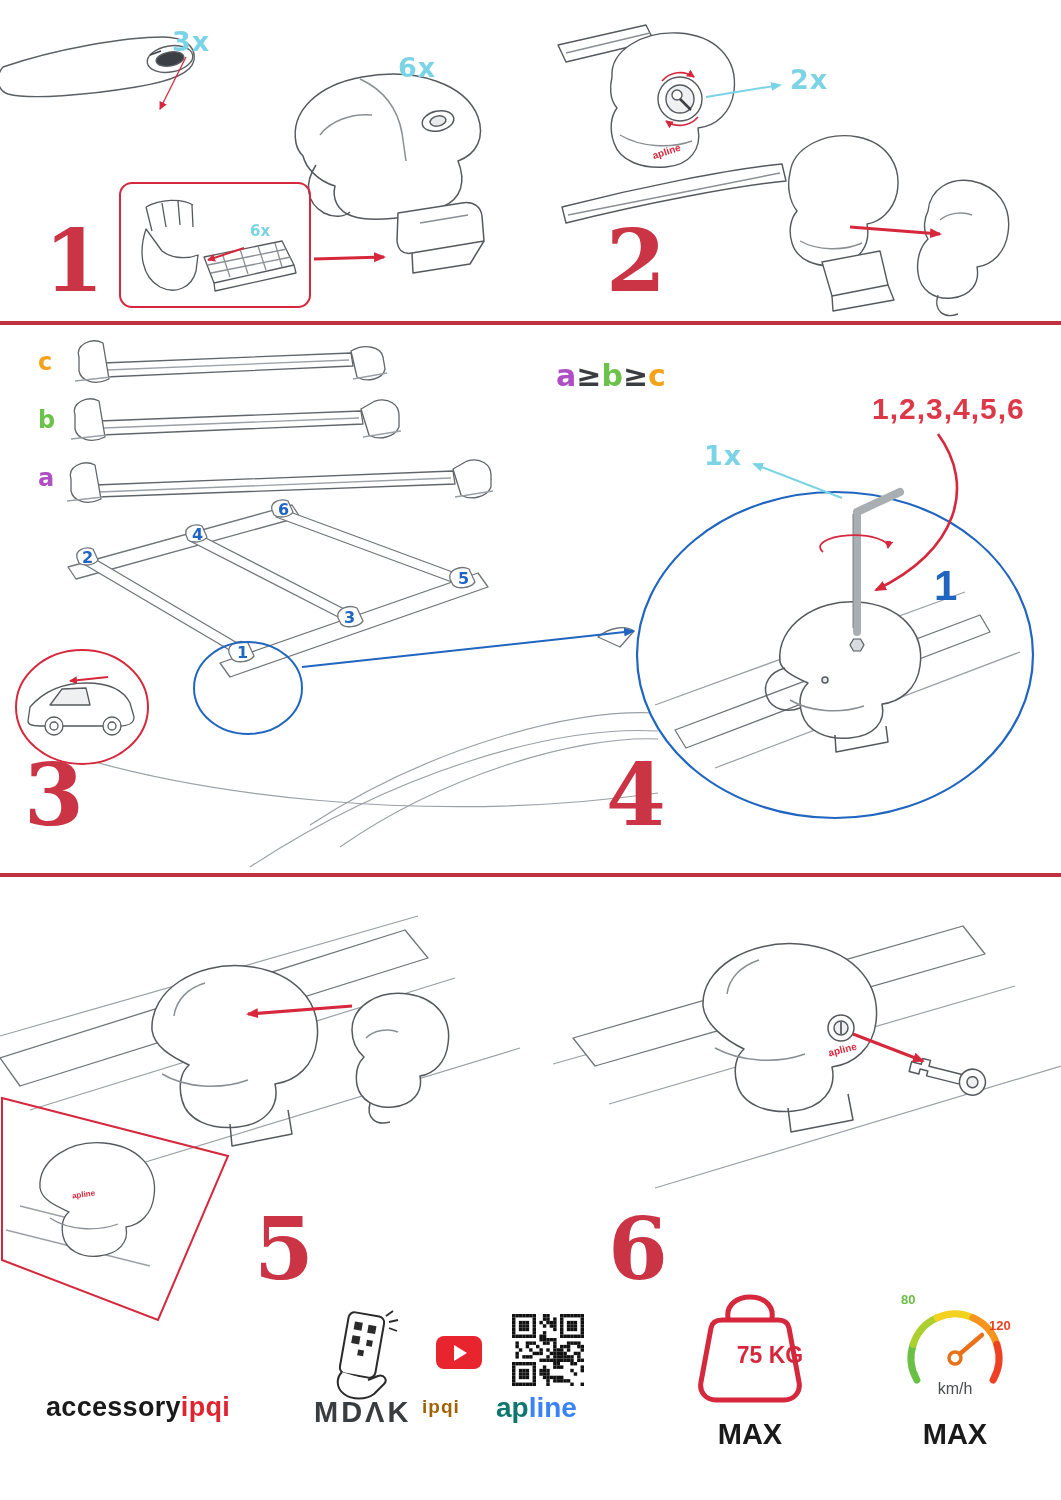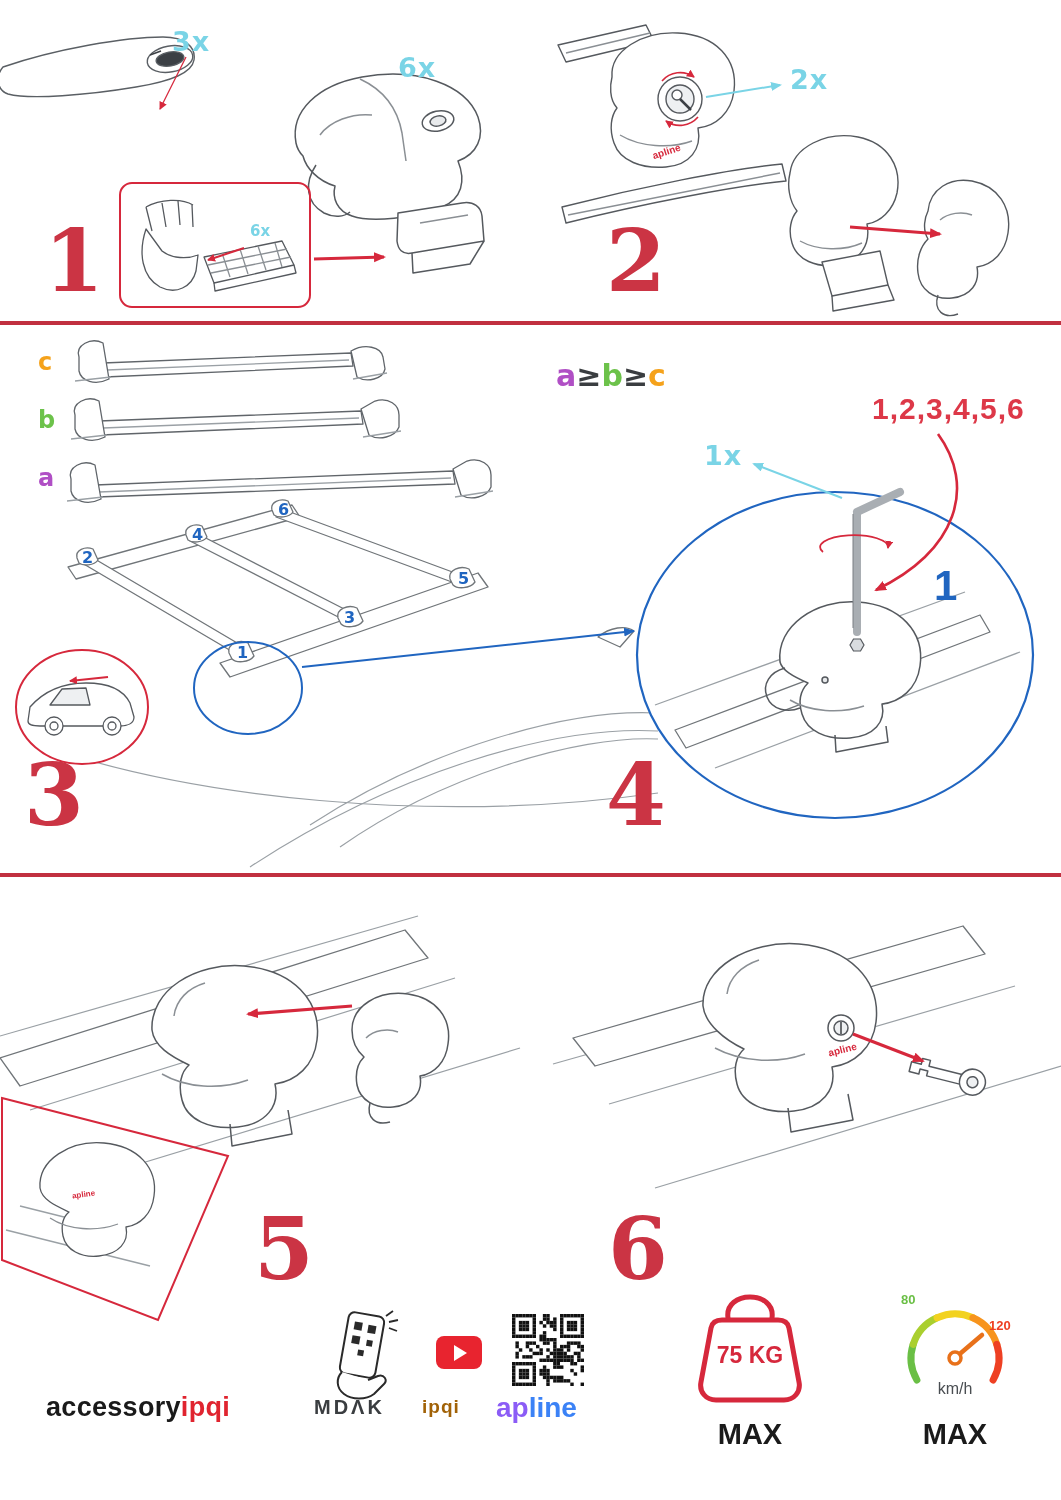--- a/index.html
+++ b/index.html
@@ -15,24 +15,24 @@
   .seq{font-size:30px;font-weight:700;color:#dd3848;font-family:"Liberation Sans",sans-serif;letter-spacing:1px}
   .big-one{font-size:42px;font-weight:700;color:#2065c0;font-family:"Liberation Sans",sans-serif}
   .rule{font-size:30px;font-weight:700;font-family:"DejaVu Sans",sans-serif}
   .rule .gte{color:#3a3d40}
   .barlabel{font-size:24px;font-weight:700;font-family:"DejaVu Sans",sans-serif}
   .brandmark{font-size:10px;font-weight:700;color:#d6283c;font-family:"Liberation Sans",sans-serif;white-space:nowrap}
   .model{font-size:29px;font-weight:700;color:#2b3a92;font-family:"Liberation Sans",sans-serif;letter-spacing:.5px;white-space:nowrap}
   .brand{font-size:27px;font-weight:700;font-family:"Liberation Sans",sans-serif;letter-spacing:.3px;white-space:nowrap}
   .brand .b1{color:#1a1a1a}
   .brand .b2{color:#e0242f}
-  .logo-mdak{font-size:20px;font-weight:600;color:#3a3d40;letter-spacing:3px;font-family:"Liberation Sans",sans-serif}
+  .logo-mdak{font-size:29px;font-weight:600;color:#3a3d40;letter-spacing:3px;font-family:"Liberation Sans",sans-serif}
   .logo-ipqi{font-size:19px;font-weight:600;color:#a16207;letter-spacing:1px;font-family:"Liberation Sans",sans-serif}
   .logo-apline{font-size:28px;font-weight:700;font-family:"Liberation Sans",sans-serif;white-space:nowrap}
-  .logo-apline .a1{color:#8b5cf6}
+  .logo-apline .a1{color:#0f766e}
   .logo-apline .a2{color:#3b82f6}
   .maxlabel{font-size:29px;font-weight:700;color:#1a1a1a;font-family:"Liberation Sans",sans-serif;text-align:center}
   .kg{font-size:23px;font-weight:700;color:#d6283c;text-align:center;font-family:"Liberation Sans",sans-serif;white-space:nowrap}
   .gauge-num{font-size:13px;font-weight:700;font-family:"Liberation Sans",sans-serif}
   .kmh{font-size:16px;color:#4a4e52;text-align:center;font-family:"Liberation Sans",sans-serif}
   .yt{width:46px;height:33px;background:#e8242f;border-radius:8px;display:flex;align-items:center;justify-content:center}
   .yt::after{content:"";display:block;width:0;height:0;border-left:13px solid #fff;border-top:8px solid transparent;border-bottom:8px solid transparent;margin-left:3px}
 </style>
 </head>
 <body>
@@ -581,21 +581,21 @@
   <div class="abs logo-apline" style="left:496px;top:1392px">
     <span class="a1">ap</span><span class="a2">line</span>
   </div>
 
   <svg class="abs" style="left:688px;top:1276px" width="124" height="132" viewBox="0 0 124 132">
     <g stroke="#d6283c" fill="none" stroke-width="5" stroke-linejoin="round" stroke-linecap="round">
       <path d="M40 42 C36 14 88 14 84 42"></path>
       <path d="M34 44 C28 44 24 47 23 52 L13 106 C11 116 18 124 28 124 L96 124 C106 124 113 116 111 106 L101 52 C100 47 96 44 90 44 Z"></path>
     </g>
   </svg>
-  <div class="abs kg" style="left:700px;top:1342px;width:100px">75 KG</div>
+  <div class="abs kg" style="left:720px;top:1342px;width:100px">75 KG</div>
   <div class="abs maxlabel" style="left:698px;top:1418px;width:104px">MAX</div>
 
   <svg class="abs" style="left:885px;top:1276px" width="140" height="140" viewBox="0 0 140 140">
     <g fill="none" stroke-width="7" stroke-linecap="round">
       <path d="M31.9 104 A44 44 0 0 1 28.2 68.4" stroke="#6abf45"></path>
       <path d="M28.2 68.4 A44 44 0 0 1 52.1 41.8" stroke="#aacf2f"></path>
       <path d="M52.1 41.8 A44 44 0 0 1 87.9 41.8" stroke="#f2d21f"></path>
       <path d="M87.9 41.8 A44 44 0 0 1 111.8 68.4" stroke="#f7941d"></path>
       <path d="M111.8 68.4 A44 44 0 0 1 108.1 104" stroke="#ee4023"></path>
     </g>

